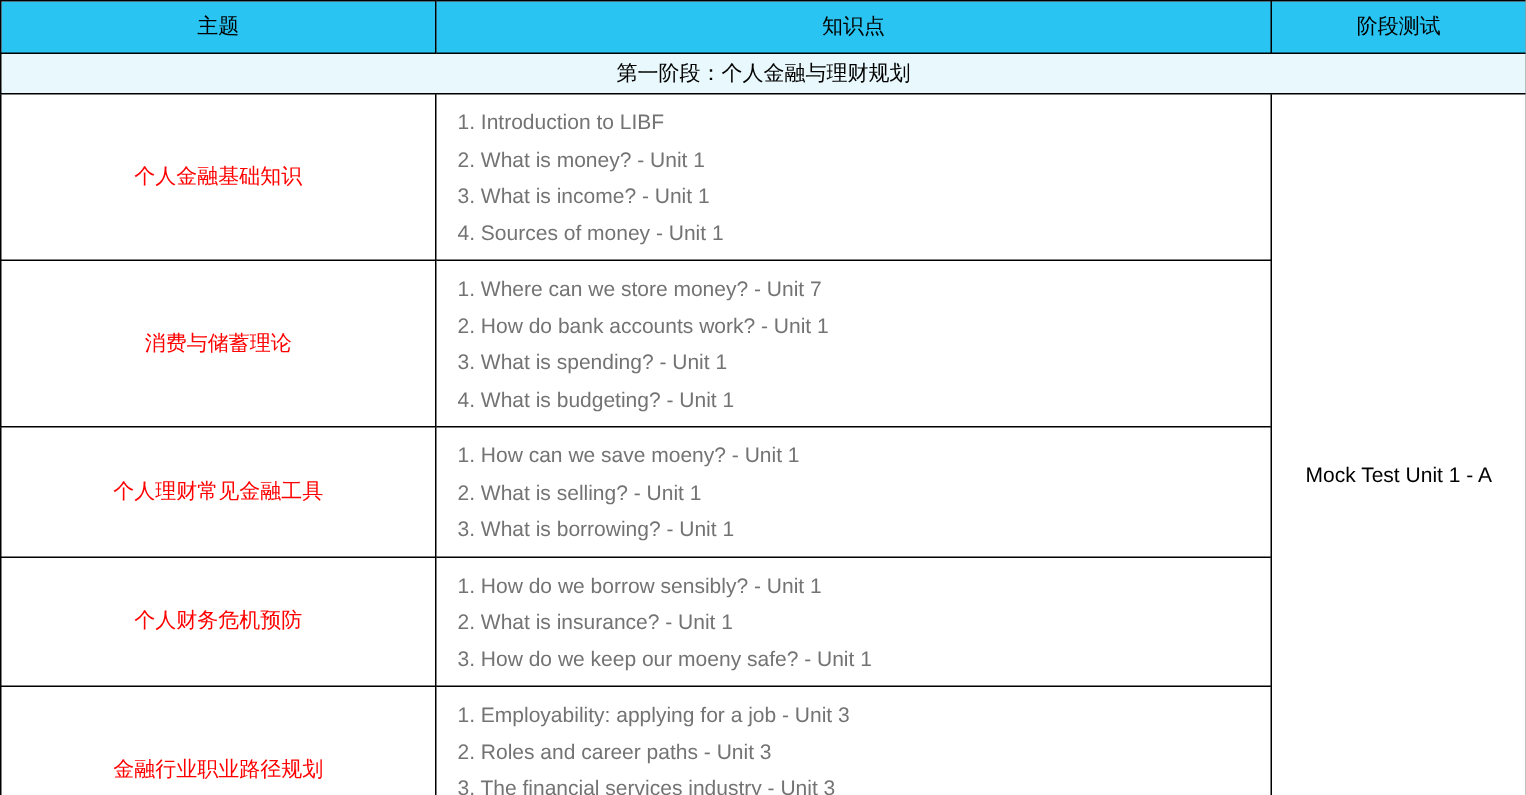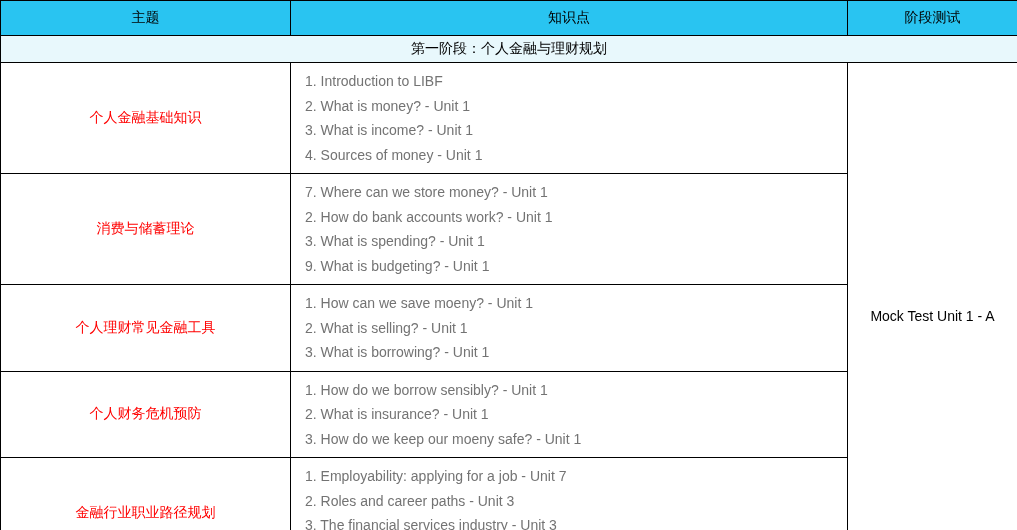--- a/index.html
+++ b/index.html
@@ -81,24 +81,24 @@
           <div>1. Introduction to LIBF</div>
           <div>2. What is money? - Unit 1</div>
           <div>3. What is income? - Unit 1</div>
           <div>4. Sources of money - Unit 1</div>
         </td>
         <td class="test-cell" rowspan="5">Mock Test Unit 1 - A</td>
       </tr>
       <tr>
         <td class="topic-cell">消费与储蓄理论</td>
         <td class="knowledge-cell">
-          <div>7. Where can we store money? - Unit 1</div>
+          <div>1. Where can we store money? - Unit 7</div>
           <div>2. How do bank accounts work? - Unit 1</div>
           <div>3. What is spending? - Unit 1</div>
-          <div>9. What is budgeting? - Unit 1</div>
+          <div>4. What is budgeting? - Unit 1</div>
         </td>
       </tr>
       <tr>
         <td class="topic-cell">个人理财常见金融工具</td>
         <td class="knowledge-cell">
           <div>1. How can we save moeny? - Unit 1</div>
           <div>2. What is selling? - Unit 1</div>
           <div>3. What is borrowing? - Unit 1</div>
         </td>
       </tr>
@@ -106,20 +106,20 @@
         <td class="topic-cell">个人财务危机预防</td>
         <td class="knowledge-cell">
           <div>1. How do we borrow sensibly? - Unit 1</div>
           <div>2. What is insurance? - Unit 1</div>
           <div>3. How do we keep our moeny safe? - Unit 1</div>
         </td>
       </tr>
       <tr>
         <td class="topic-cell">金融行业职业路径规划</td>
         <td class="knowledge-cell">
-          <div>1. Employability: applying for a job - Unit 7</div>
+          <div>1. Employability: applying for a job - Unit 3</div>
           <div>2. Roles and career paths - Unit 3</div>
           <div>3. The financial services industry - Unit 3</div>
           <div>4. Routes to financial careers and other industries - Unit 3</div>
         </td>
       </tr>
     </tbody>
 </table>
 
 </body></html>

